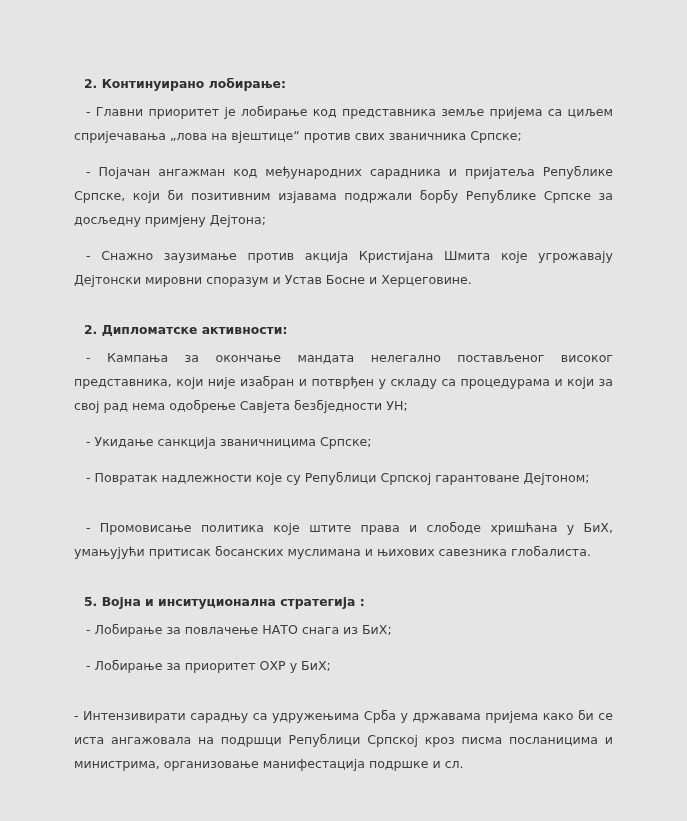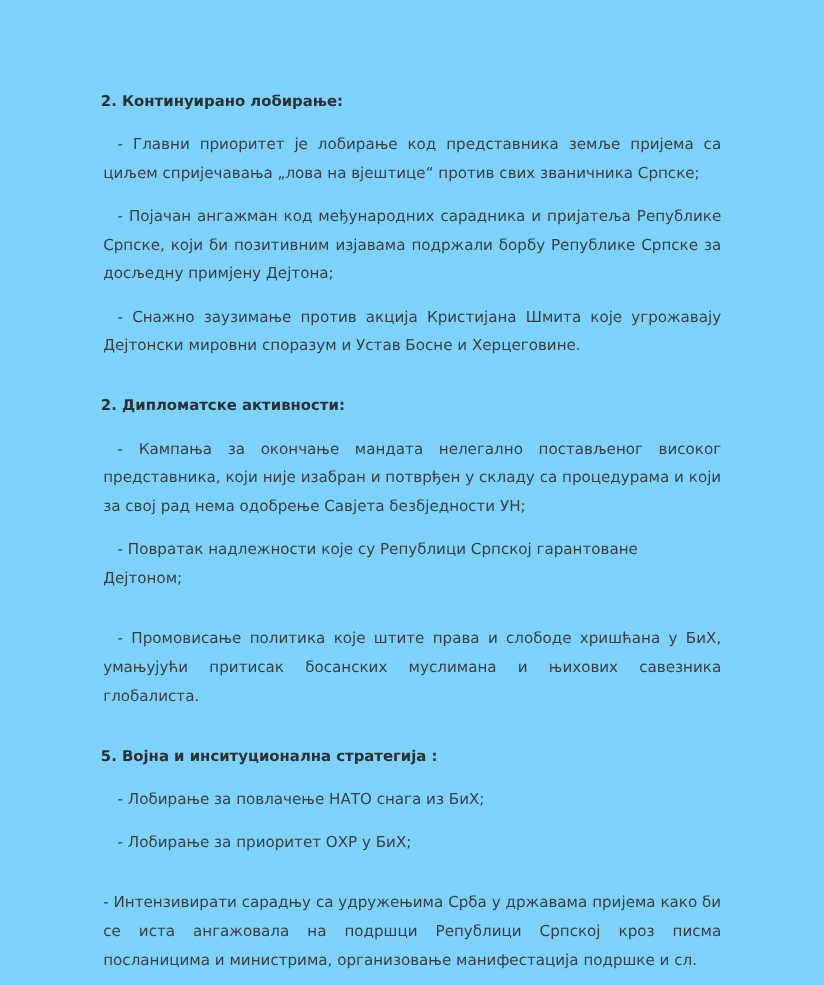--- a/index.html
+++ b/index.html
@@ -13,21 +13,21 @@
     height: 821px;
     overflow: hidden;
     font-family: "DejaVu Sans", "Liberation Sans", sans-serif;
     color: #3b3b3b;
     -webkit-font-smoothing: antialiased;
   }
   #page {
     position: relative;
     width: 687px;
     height: 821px;
-    background: #7dd3fc;
+    background: #e5e5e5;
     box-sizing: border-box;
     padding: 72px 74px 0 74px;
   }
   .doc-body {
     width: 539px;
   }
   .section {
     margin: 0;
   }
   .section + .section {
@@ -38,21 +38,21 @@
     font-weight: bold;
     line-height: 24px;
     color: #2f2f2f;
     margin: 0 0 4px 0;
     padding-left: 10px;
     white-space: pre;
   }
   .para {
     font-size: 12.6px;
     line-height: 24px;
-    margin: 12px;
+    margin: 0;
     text-align: justify;
     text-justify: inter-word;
     color: #3d3d3d;
     hyphens: none;
   }
   .para + .para {
     margin-top: 12px;
   }
   
   .para.indent {
@@ -80,20 +80,21 @@
     <div class="section s2">
       <h2 class="section-heading">2. Континуирано лобирање:</h2>
       <p class="para indent">- Главни приоритет је лобирање код представника земље пријема са циљем спријечавања „лова на вјештице“ против свих званичника Српске;</p>
       <p class="para indent">- Појачан ангажман код међународних сарадника и пријатеља Републике Српске, који би позитивним изјавама подржали борбу Републике Српске за досљедну примјену Дејтона;</p>
       <p class="para indent">- Снажно заузимање против акција Кристијана Шмита које угрожавају Дејтонски мировни споразум и Устав Босне и Херцеговине.</p>
     </div>
 
     <div class="section s3">
       <h2 class="section-heading">2. Дипломатске активности:</h2>
       <p class="para indent">- Кампања за окончање мандата нелегално постављеног високог представника, који није изабран и потврђен у складу са процедурама и који за свој рад нема одобрење Савјета безбједности УН;</p>
+      <p class="para indent short">- Укидање санкција званичницима Српске;</p>
       <p class="para indent short">- Повратак надлежности које су Републици Српској гарантоване Дејтоном;</p>
     </div>
 
     <div class="section s4">
       <p class="para indent">- Промовисање политика које штите права и слободе хришћана у БиХ, умањујући притисак босанских муслимана и њихових савезника глобалиста.</p>
     </div>
 
     <div class="section s5">
       <h2 class="section-heading">5. Војна и инситуционална стратегија :</h2>
       <p class="para indent short">- Лобирање за повлачење НАТО снага из БиХ;</p>

